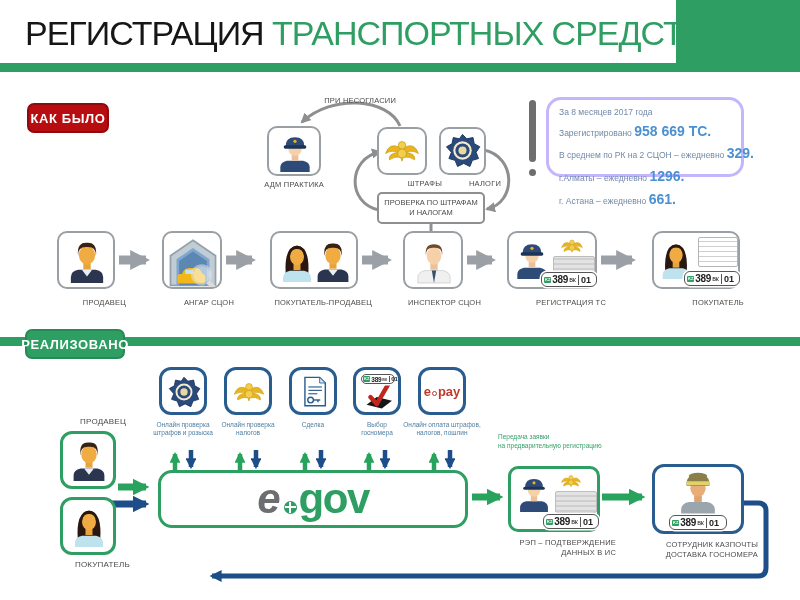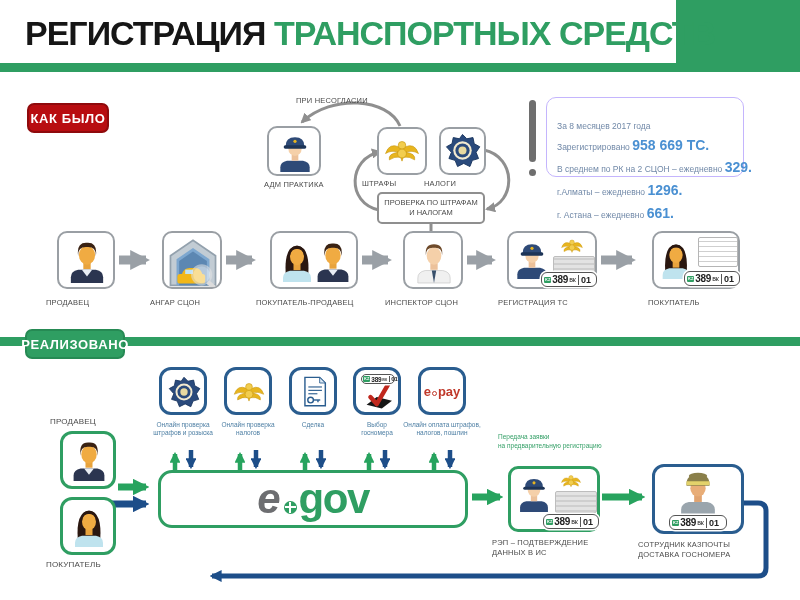--- a/index.html
+++ b/index.html
@@ -4,29 +4,29 @@
 <style>
   *{margin:0;padding:0;box-sizing:border-box}
   html,body{background:#fff}
   body{font-family:"Liberation Sans",sans-serif;-webkit-font-smoothing:antialiased}
   #canvas{position:relative;width:800px;height:600px;background:#fff;overflow:hidden}
   svg.ovl{position:absolute;left:0;top:0;width:800px;height:600px;pointer-events:none}
   .box{position:absolute;background:#fff;border:2.5px solid #9a9fa4;border-radius:10px}
   .box-blue{position:absolute;background:#fff;border:3px solid #2a5d8f;border-radius:12px}
   .box-green{position:absolute;background:#fff;border:3px solid #2f9e62;border-radius:12px}
   .ic{position:absolute}
-  .lbl{position:absolute;font-size:7.5px;color:#4a4a4a;text-align:left;line-height:1.3;letter-spacing:.2px}
+  .lbl{position:absolute;font-size:7.5px;color:#4a4a4a;text-align:right;line-height:1.3;letter-spacing:.2px}
   .slbl{position:absolute;font-size:6.5px;color:#4c7ea3;text-align:center;line-height:1.25}
   .badge{position:absolute;color:#fff;font-weight:bold;font-size:13px;display:flex;align-items:center;justify-content:center;border-radius:7px;letter-spacing:.6px}
-  .title{position:absolute;left:25px;top:14px;font-size:34px;font-weight:700;letter-spacing:-1px;white-space:nowrap}
+  .title{position:absolute;left:25px;top:14px;font-size:34px;font-weight:400;letter-spacing:-1px;white-space:nowrap}
   .title .t1{color:#161616}.title .t2{color:#2f9e62}
   .hstrip{position:absolute;background:#2f9e62}
   .statbar{position:absolute;width:7px;background:#6e6e6e;border-radius:4px}
   .statdot{position:absolute;width:7px;height:7px;background:#6e6e6e;border-radius:50%}
-  .statbox{position:absolute;background:#fff;border:1px solid #c4b5fd;border-radius:10px;padding:22px 10px}
+  .statbox{position:absolute;background:#fff;border:3px solid #c4b5fd;border-radius:15px;padding:6px 10px}
   .stat-line{font-size:8.5px;color:#7189a8;line-height:1.62;white-space:nowrap}
   .stat-num{color:#4a90d2;font-weight:bold;font-size:14px}
   .chkbox{position:absolute;background:#fff;border:2px solid #8f8f8f;border-radius:5px;font-size:7.5px;color:#4a4a4a;text-align:center;line-height:1.35;display:flex;align-items:center;justify-content:center;padding:2px}
   .plate{position:absolute;display:flex;align-items:center;background:#fff;border:1.5px solid #555;border-radius:6px;padding:0 2px;height:15px;gap:1px;box-shadow:0 0 0 1.5px #fff}
   .pkz{background:#2f9e62;color:#fff;font-size:4px;font-weight:bold;padding:1px;border-radius:1px;line-height:1}
   .pnum{font-weight:bold;font-size:10px;color:#222;letter-spacing:-.3px}
   .pser{font-size:7px;color:#222}
   .preg{font-weight:bold;font-size:9px;color:#222;border-left:1.2px solid #555;padding-left:2px;margin-left:1px}
   .plate.sm{height:10px;padding:0 1px;border-width:1px}
   .plate.sm .pnum{font-size:6.5px}.plate.sm .pser{font-size:5px}.plate.sm .preg{font-size:6px;padding-left:1px}

